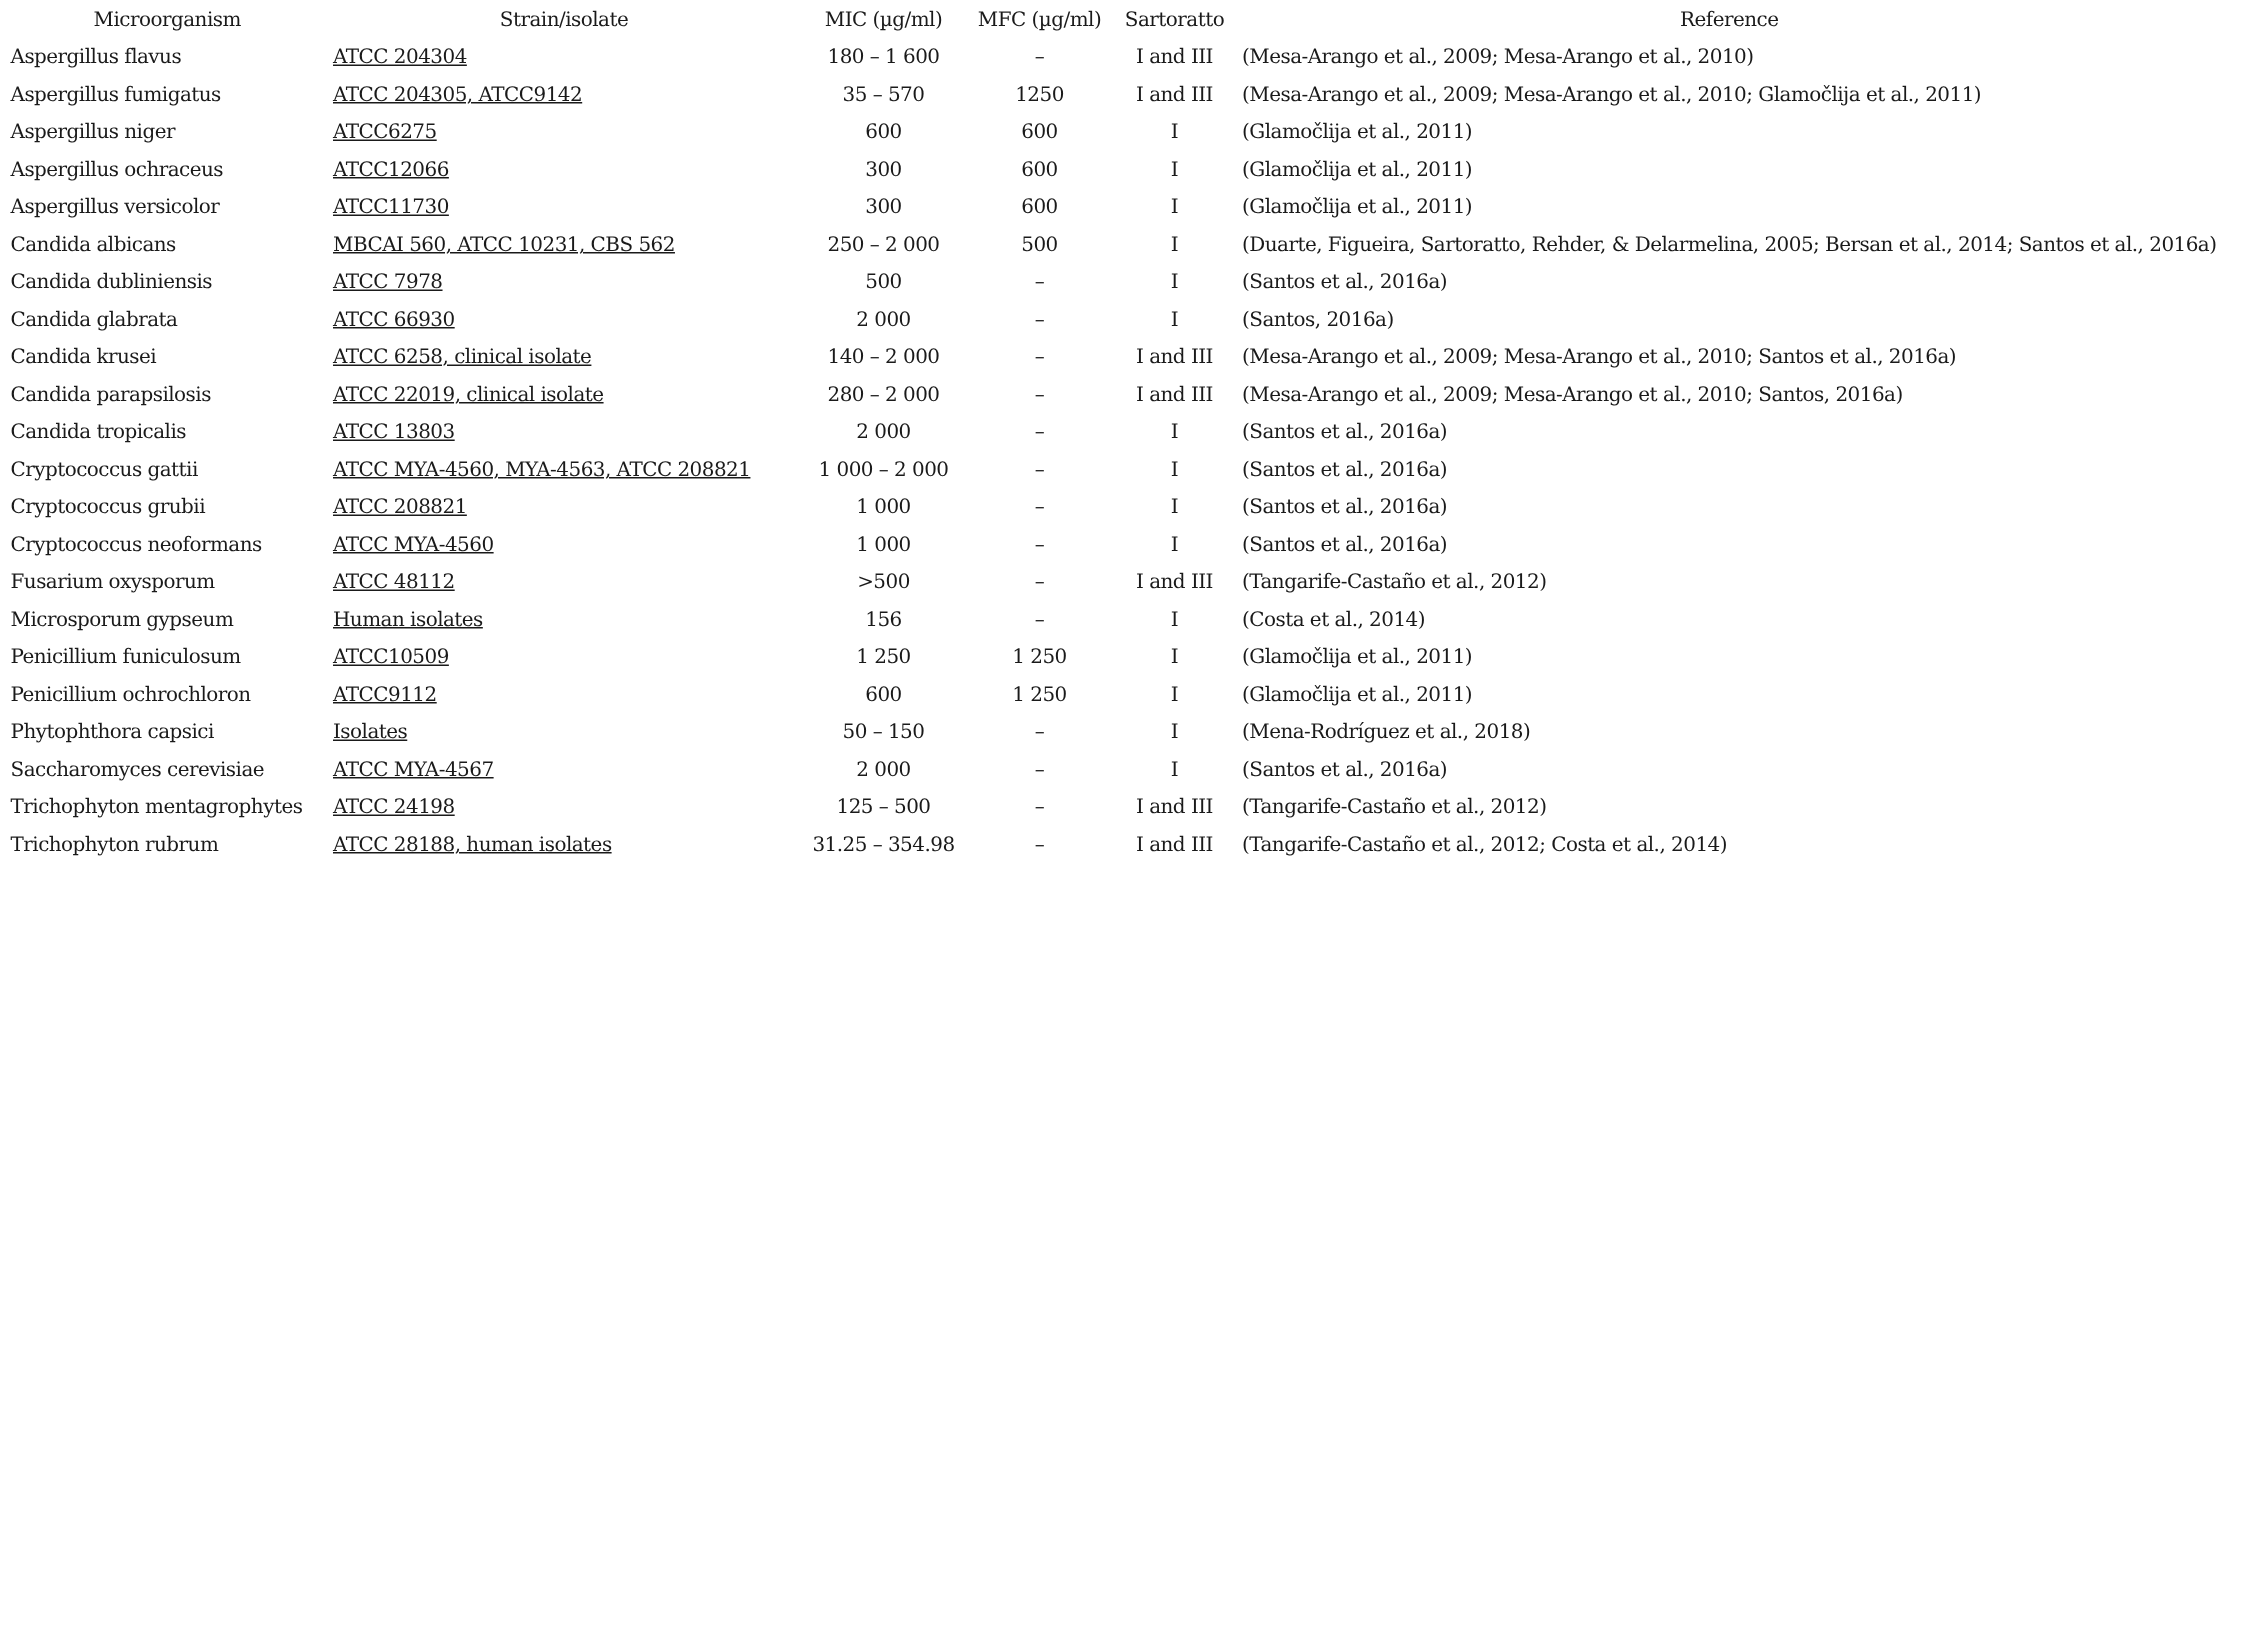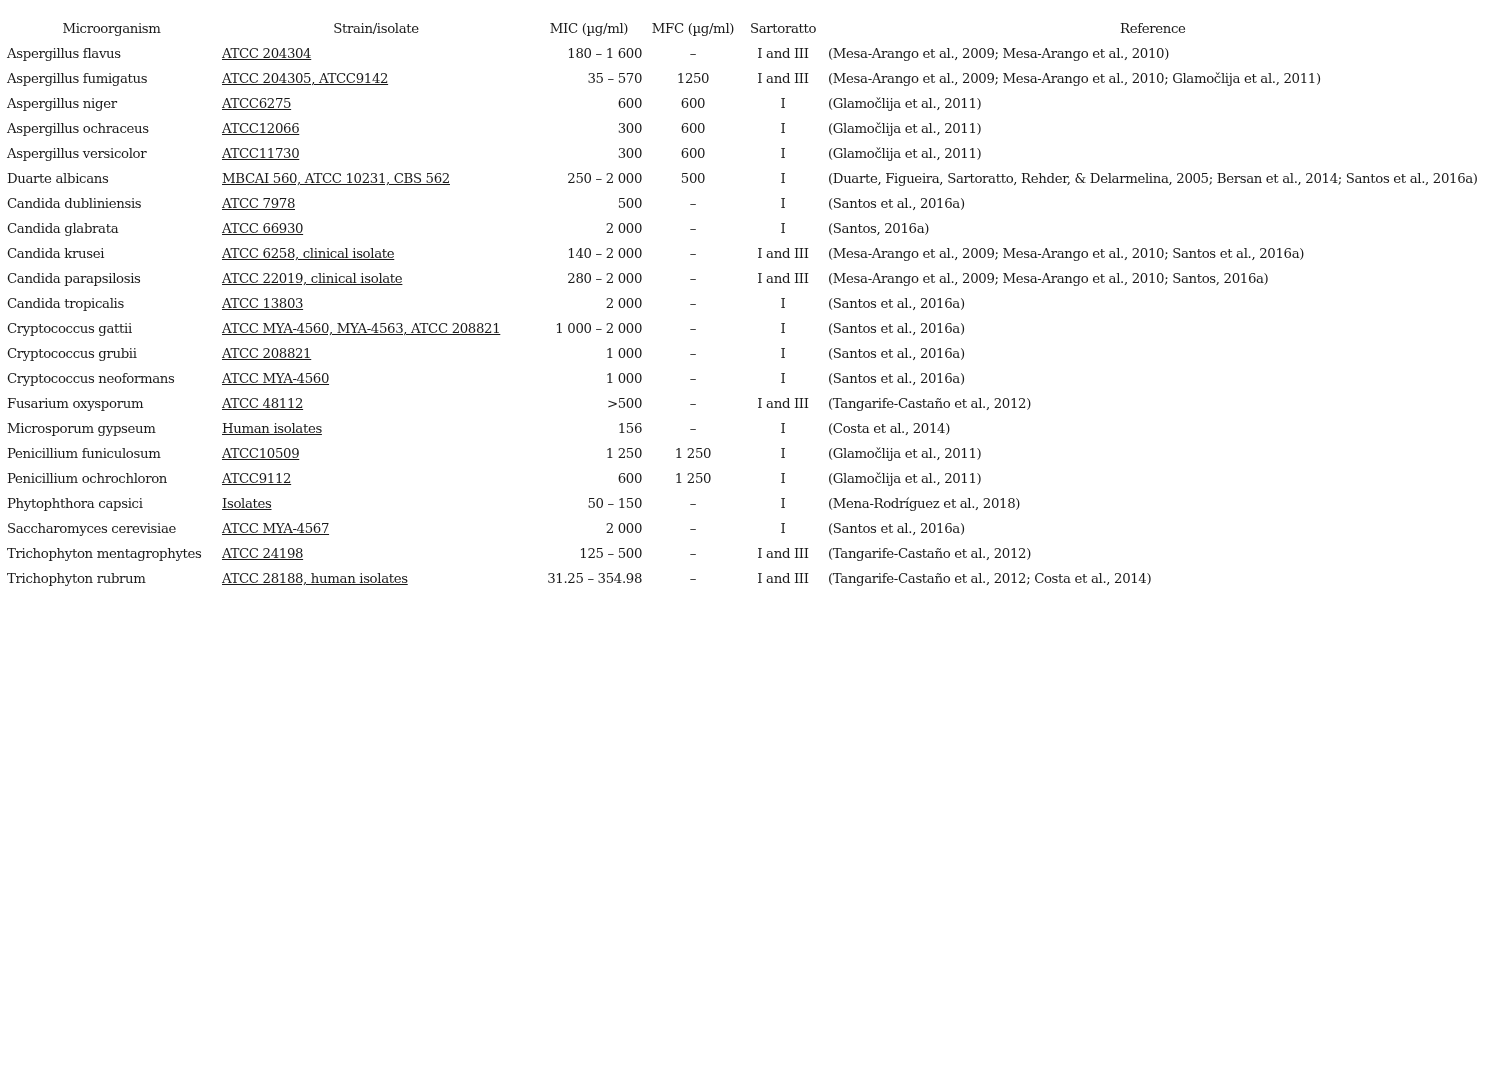--- a/index.html
+++ b/index.html
@@ -1,24 +1,24 @@
 <!DOCTYPE html>
 <html><head>
 <meta charset="utf-8">
 <style>
   html, body { margin: 0; padding: 0; background: #ffffff; }
   body { width: 1502px; height: 1083px; position: relative; overflow: hidden;
          font-family: "DejaVu Serif", "Liberation Serif", serif; color: #1a1a1a; }
-  table { position: absolute; left: 4px; top: 16px; border-collapse: collapse;
+  table { position: absolute; left: 4px; top: 1px; border-collapse: collapse;
           font-size: 13.3px; letter-spacing: -0.35px; }
   th, td { padding: 0 3px; height: 25px; white-space: nowrap; vertical-align: middle; font-weight: normal; }
   th { text-align: center; }
   td.c-org { text-align: left; width: 209px; }
   td.c-strain { text-align: left; width: 308px; text-decoration: underline; }
-  td.c-mic { text-align: right; width: 106px; }
+  td.c-mic { text-align: center; width: 106px; }
   td.c-mfc { text-align: center; width: 90px; }
   td.c-chemo { text-align: center; width: 78px; }
   td.c-ref { text-align: left; }
 </style>
 </head>
 <body>
 
 <table>
   <thead>
     <tr>
@@ -65,21 +65,21 @@
       </tr>
       <tr>
         <td class="c-org">Aspergillus versicolor</td>
         <td class="c-strain">ATCC11730</td>
         <td class="c-mic">300</td>
         <td class="c-mfc">600</td>
         <td class="c-chemo">I</td>
         <td class="c-ref">(Glamočlija et al., 2011)</td>
       </tr>
       <tr>
-        <td class="c-org">Duarte albicans</td>
+        <td class="c-org">Candida albicans</td>
         <td class="c-strain">MBCAI 560, ATCC 10231, CBS 562</td>
         <td class="c-mic">250 – 2 000</td>
         <td class="c-mfc">500</td>
         <td class="c-chemo">I</td>
         <td class="c-ref">(Duarte, Figueira, Sartoratto, Rehder, &amp; Delarmelina, 2005; Bersan et al., 2014; Santos et al., 2016a)</td>
       </tr>
       <tr>
         <td class="c-org">Candida dubliniensis</td>
         <td class="c-strain">ATCC 7978</td>
         <td class="c-mic">500</td>

